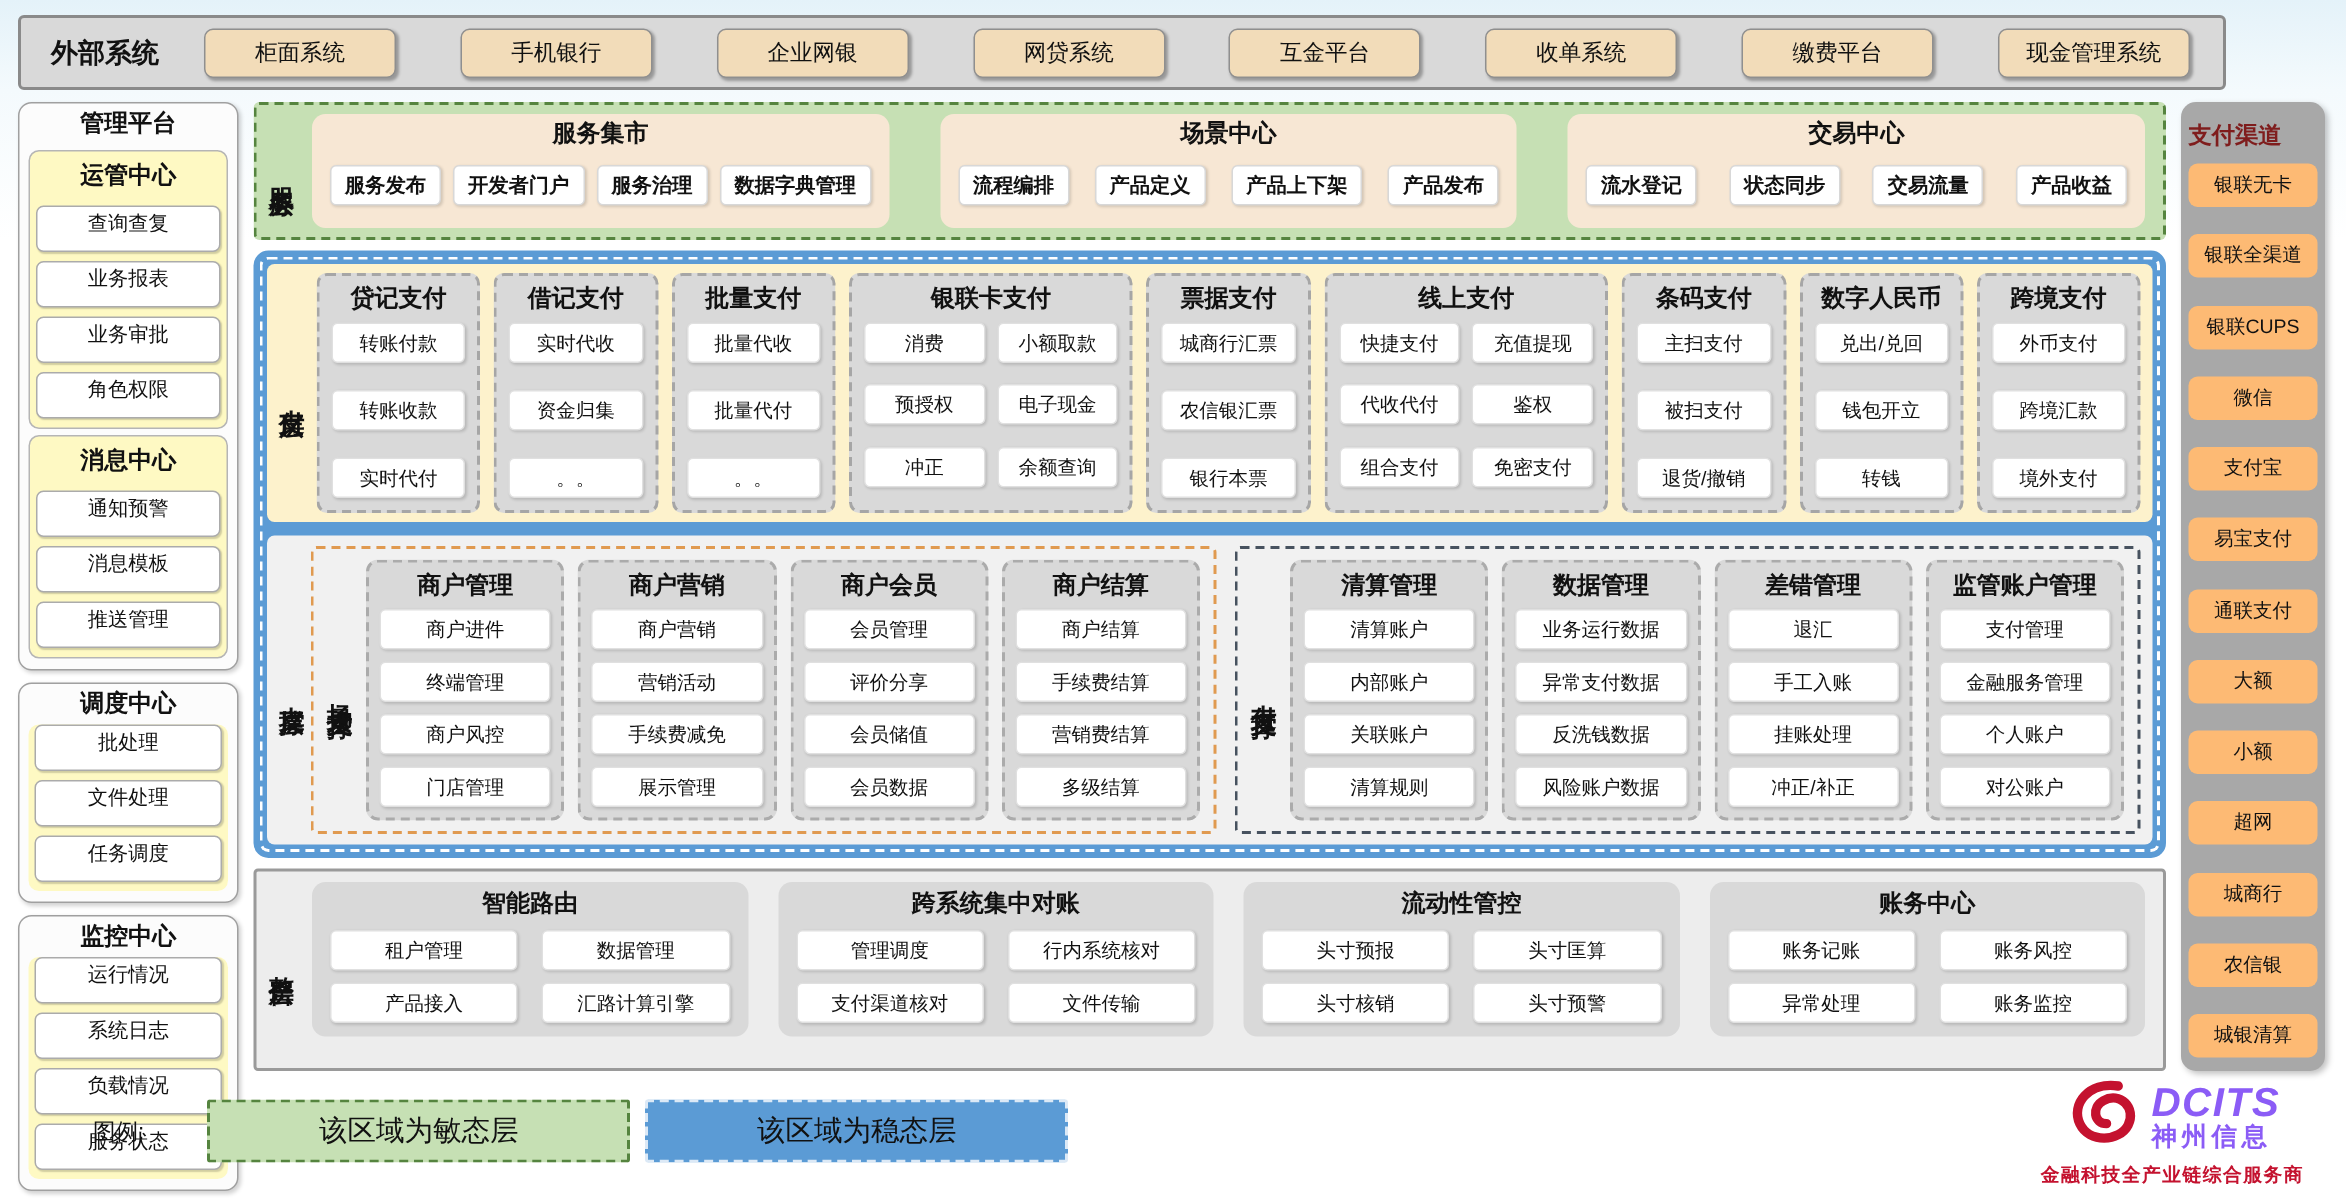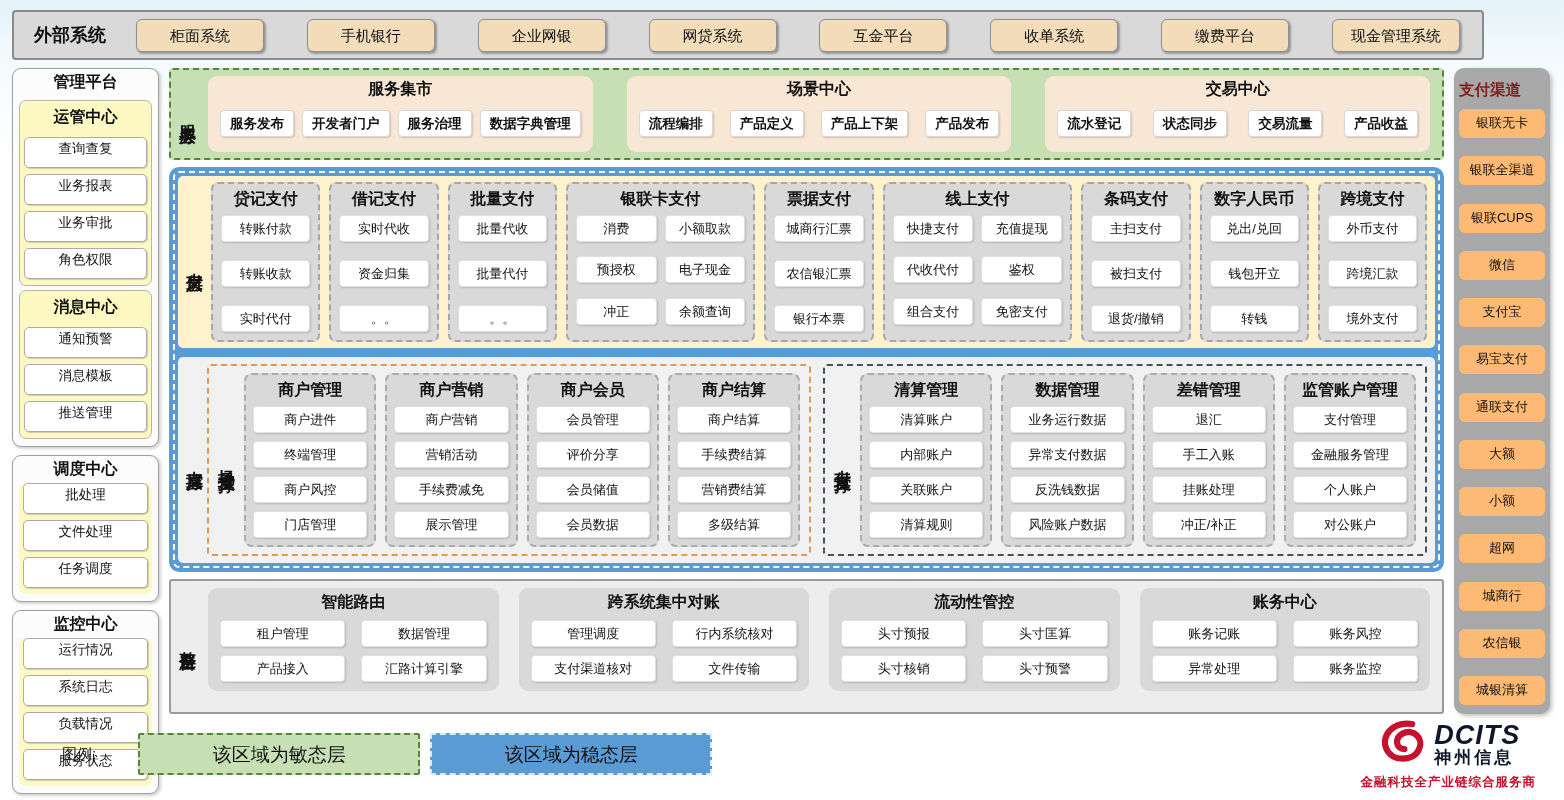--- a/index.html
+++ b/index.html
@@ -90,21 +90,21 @@
 
   
   .footer { flex:0 0 80px; display:flex; align-items:center; }
   .legend-label { font-size:15px; margin-left:50px; }
   .legend-box { width:282px; height:42px; line-height:39px; text-align:center; font-size:19px; border-radius:2px; }
   .legend-green { background:#c6e0b4; border:2px dashed #55843f; margin-left:42px; }
   .legend-blue { background:#5b9bd5; border:2px dashed #dce9f6; margin-left:10px; }
 
   .logo { margin-left:auto; margin-right:14px; display:flex; flex-direction:column; align-items:center; }
   .logo-top { display:flex; align-items:center; gap:4px; }
-  .logo-txt { color:#0f172a; display:flex; flex-direction:column; align-items:flex-start; line-height:1.05; }
+  .logo-txt { color:#8b5cf6; display:flex; flex-direction:column; align-items:flex-start; line-height:1.05; }
   .brand { font-size:27px; font-weight:bold; font-style:italic; letter-spacing:1px; }
   .company { font-size:17px; font-weight:bold; letter-spacing:3px; }
   .tagline { color:#c4122f; font-weight:bold; font-size:12.5px; margin-top:3px; letter-spacing:1px; white-space:nowrap; }
 </style>
 </head>
 <body>
 
 <div class="page">
 
   <div class="topbar">

